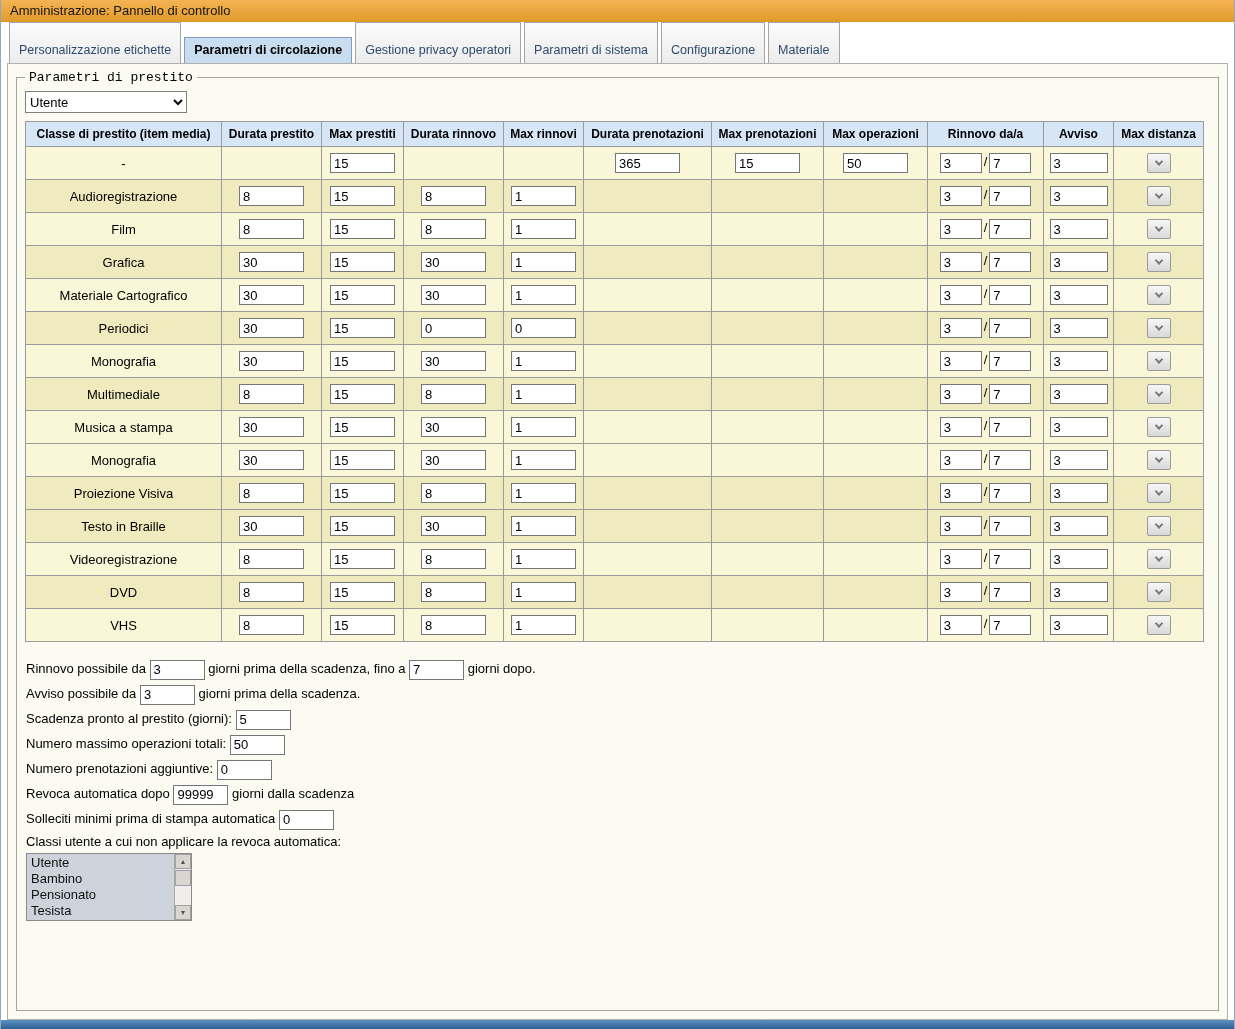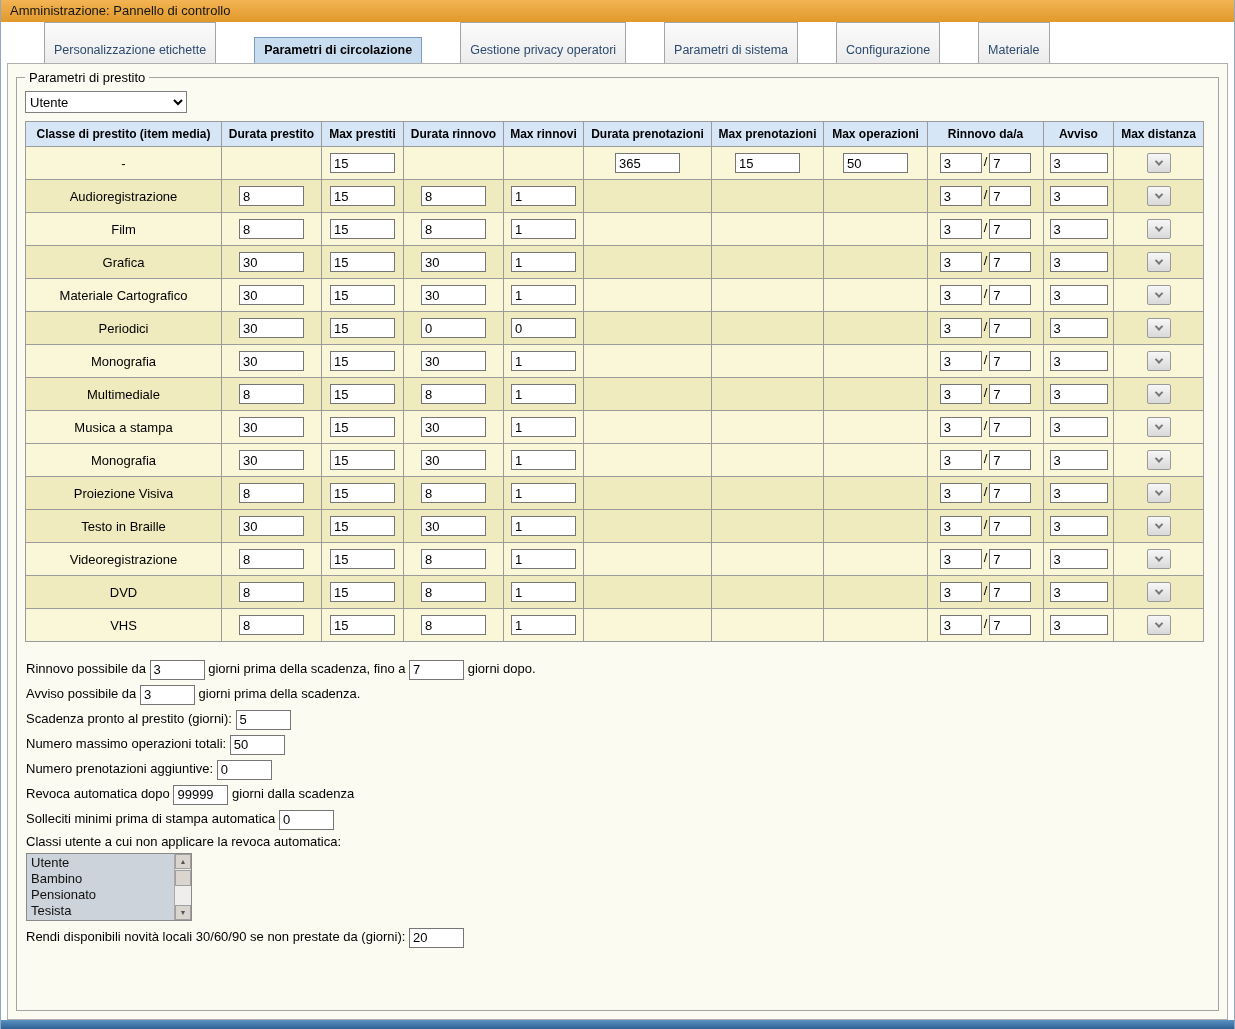--- a/index.html
+++ b/index.html
@@ -41,21 +41,20 @@
   .tab {
     background: linear-gradient(#fbfbfb, #ececec);
     border: 1px solid #a5a5a5;
     border-bottom: none;
     padding: 20px 9px;
     font-size: 12.5px;
     color: #2c4a6e;
     height: 22px;
     white-space: nowrap;
     cursor: default;
-    margin-left: 35px;
   }
   .tab.active {
     background: #c9ddf1;
     border-color: #7d9cbe;
     font-weight: bold;
     color: #000;
     height: 24px;
     padding-top: 5px;
   }
   .content-panel {
@@ -65,21 +64,21 @@
     padding: 6px 8px 8px;
     display: flex; flex-direction: column;
     overflow: hidden;
   }
   fieldset.loan-fieldset {
     flex: 1 1 auto;
     border: 1px solid #a3a3a3;
     padding: 4px 8px 8px;
     overflow: hidden;
   }
-  legend { padding: 0 4px; font-size: 13px; }
+  legend { padding: 0 4px; font-size: 13px; font-family: Liberation Mono, monospace; }
   .user-select {
     width: 162px; height: 22px;
     font: 13px "Liberation Sans", sans-serif;
     border: 1px solid #7f7f7f;
     background: #fff;
     margin: 2px 0 0 0;
   }
   .params-table {
     border-collapse: collapse;
     table-layout: fixed;
@@ -493,19 +492,18 @@
                 </div>
                 <div class="sb">
                   <div class="sb-btn">▲</div>
                   <div class="sb-track">
                     <div class="sb-thumb"></div>
                   </div>
                   <div class="sb-btn">▼</div>
                 </div>
               </div>
             </div>
-            <div class="form-line"><span>Rendi disponibili novità locali 30/60/90 se non prestate da (giorni): </span><input type="text" class="form-input" value="20" style=""></div>
           </div>
       </fieldset>
     </div>
   </div>
   <div class="bottom-bar"></div>
 </div>
 
 </body></html>

